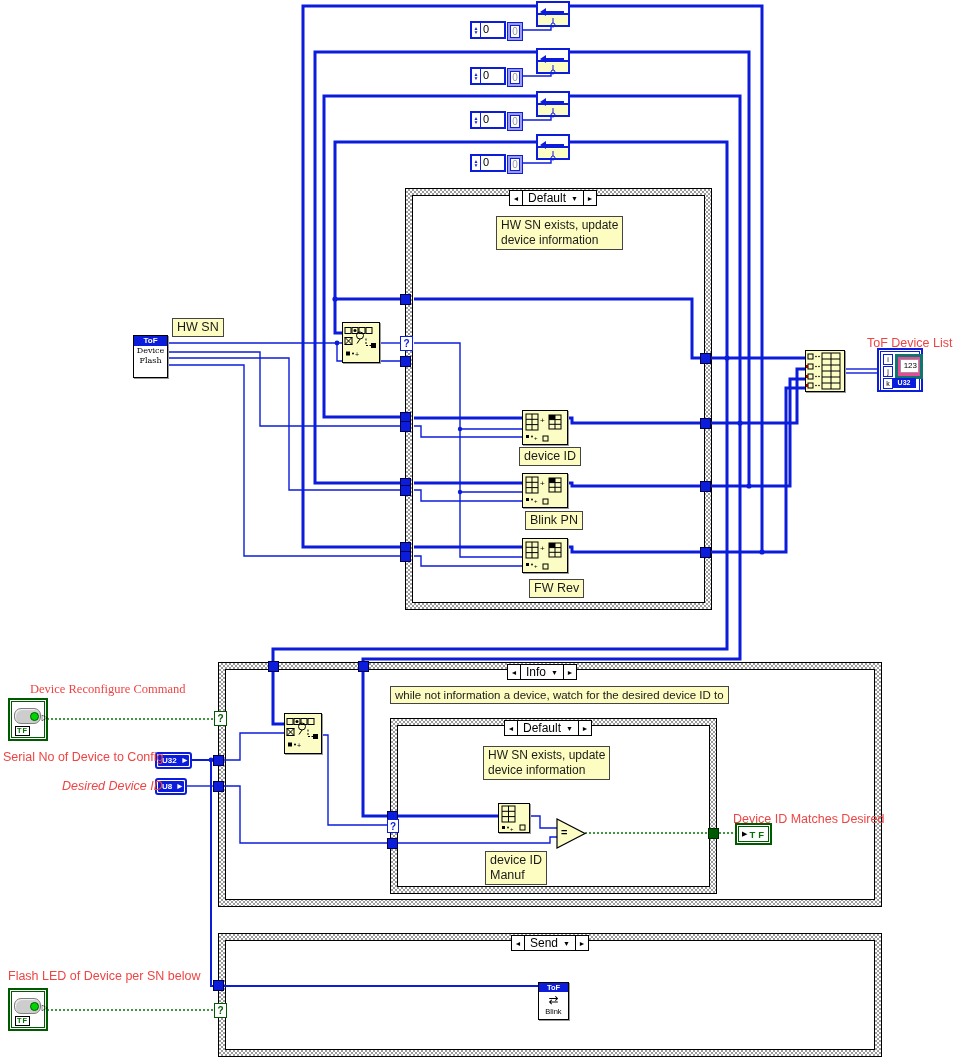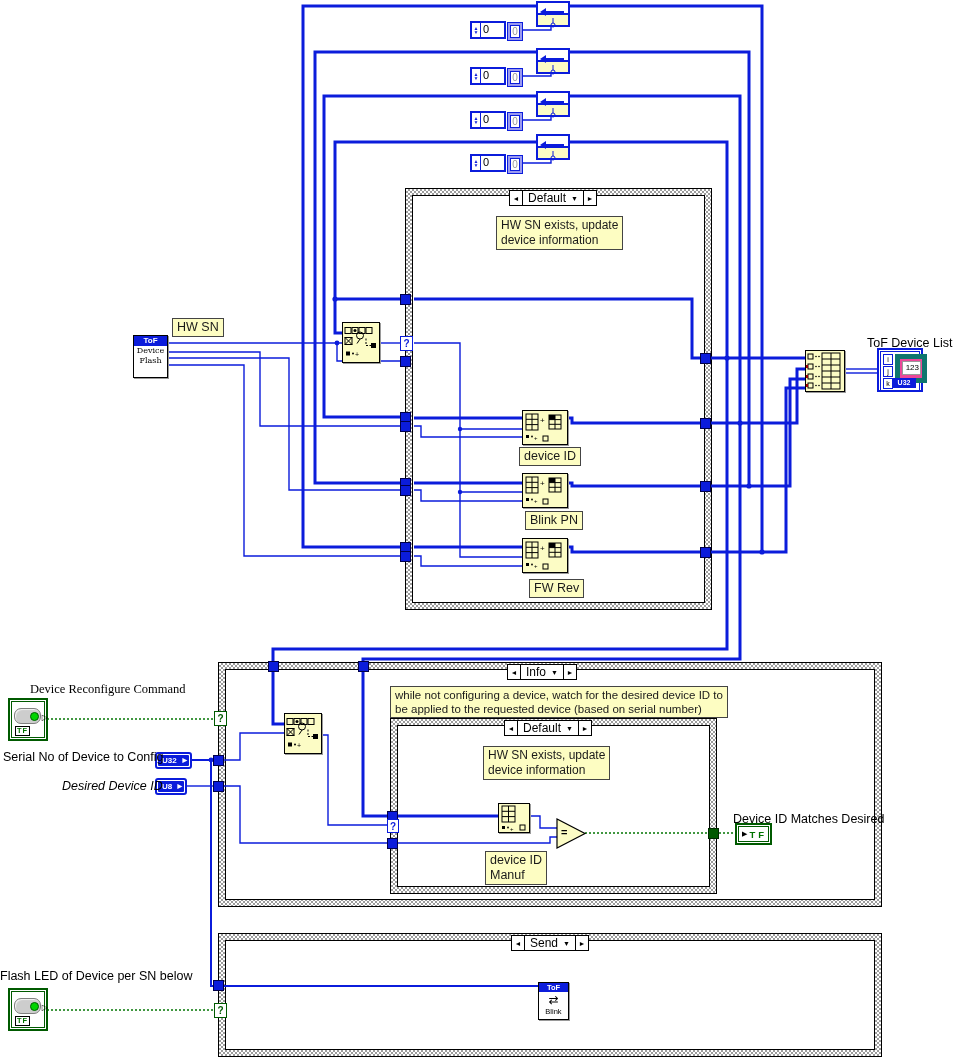--- a/index.html
+++ b/index.html
@@ -28,21 +28,21 @@
   .tn{position:absolute;width:11px;height:11px;background:var(--wire-blue,#0B1CDB);border:1px solid #00004a;
       box-sizing:border-box;z-index:6;}
   .tn.green{background:var(--green-frame,#005A00);border-color:#002a00;}
   .qsel{position:absolute;width:13px;height:15px;background:#fff;border:1.5px solid var(--wire-blue,#0B1CDB);
         box-sizing:border-box;z-index:6;display:flex;align-items:center;justify-content:center;
         font-size:10px;font-weight:bold;color:var(--wire-blue,#0B1CDB);}
   .qsel.green{border-color:var(--green-frame,#005A00);color:var(--green-frame,#005A00);}
   
   .flabel{position:absolute;background:var(--label-bg,#FDFDC2);border:1px solid #444;color:#1a1a1a;
           font-size:12px;line-height:15px;padding:1px 4px;white-space:nowrap;z-index:8;}
-  .plabel{position:absolute;color:#000000;font-size:12.5px;white-space:nowrap;z-index:8;}
+  .plabel{position:absolute;color:#ef4444;font-size:12.5px;white-space:nowrap;z-index:8;}
   
   .node{position:absolute;box-sizing:border-box;z-index:7;}
   .icon-node{background:var(--node-bg,#FCFCC5);border:1px solid #000;box-shadow:1px 1px 0 #9a9a9a;}
   .fb{border:2px solid var(--wire-blue,#0B1CDB);background:var(--node-bg,#FCFCC5);}
   .fb .bar{height:10px;background:#fff;border-bottom:2px solid var(--wire-blue,#0B1CDB);}
   .nconst{border:2px solid var(--wire-blue,#0B1CDB);background:#fff;display:flex;align-items:stretch;}
   .nconst .spin{width:8px;background:#fff;border-right:1px solid var(--wire-blue,#0B1CDB);display:flex;flex-direction:column;
                 align-items:center;justify-content:center;font-size:5px;line-height:4.5px;color:var(--wire-blue,#0B1CDB);}
   .nconst .nval{flex:1;font-size:11px;line-height:13px;padding-left:2px;}
   .initterm{border:1px solid var(--wire-blue,#0B1CDB);background:#9a9af0;padding:2px;}
@@ -66,21 +66,21 @@
   .boolc .oarr{position:absolute;right:-2px;top:13px;font-size:8px;color:#000;}
   .tfind{border:2px solid var(--green-frame,#005A00);background:#fff;padding:1px;}
   .tfind .tfin{height:100%;border:1px solid var(--green-frame,#005A00);display:flex;align-items:center;gap:2px;
                padding:0 3px;box-sizing:border-box;}
   .tfind .ar{font-size:7px;color:#000;}
   .tfind .tx{color:var(--green-text,#007200);font-weight:bold;font-size:9.5px;letter-spacing:3px;}
   .dlist{border:2px solid var(--wire-blue,#0B1CDB);background:#fff;padding:1px;}
   .dlist .dlin{position:relative;height:100%;border:1px solid var(--wire-blue,#0B1CDB);}
   .dlist .ibox{position:absolute;left:2px;width:10px;height:11px;border:1px solid var(--wire-blue,#0B1CDB);
                background:#fff;font-size:7px;line-height:10px;text-align:center;color:#000;box-sizing:border-box;}
-  .dlist .vbox{position:absolute;left:14px;top:2px;width:22px;height:19px;background:#ec4899;border:5px solid #0f766e;}
+  .dlist .vbox{position:absolute;left:14px;top:2px;width:22px;height:19px;background:#ec4899;border:3px solid #0f766e;}
   .dlist .vbox span{position:absolute;right:1px;top:2px;left:2px;bottom:3px;background:#fff;border:1px solid #999;
                     font-size:8px;line-height:12px;text-align:right;padding-right:1px;}
   .dlist .typ{position:absolute;left:11px;top:26px;width:24px;height:10px;background:var(--wire-blue,#0B1CDB);
               color:#fff;font-size:7px;font-weight:bold;line-height:10px;text-align:center;}
   .blinkn{border:1px solid #000;background:#fff;box-shadow:1px 1px 0 #9a9a9a;}
   .blinkn .hd{background:var(--wire-blue,#0B1CDB);color:#fff;font-weight:bold;font-size:7.5px;line-height:9px;text-align:center;}
   .blinkn .gly{text-align:center;font-size:12px;line-height:16px;color:#000;}
   .blinkn .lb{text-align:center;font-size:7.5px;line-height:8px;color:#000;}
   .eqwrap{z-index:7;}
   .eqwrap .eqtx{position:absolute;left:5px;top:8px;font-size:11px;font-weight:bold;}
@@ -511,32 +511,31 @@
 
   <div class="flabel" style="left:172px;top:318px;font-size:12.5px;">HW SN</div>
   <div class="flabel" style="left:496px;top:216px;">
     <div>HW SN exists, update</div>
       <div>device information</div>
   </div>
   <div class="flabel" style="left:519px;top:447px;font-size:12.5px;">device ID</div>
   <div class="flabel" style="left:525px;top:511px;font-size:12.5px;">Blink PN</div>
   <div class="flabel" style="left:529px;top:579px;font-size:12.5px;">FW Rev</div>
   <div class="flabel" style="left:390px;top:686px;font-size:11.5px;line-height:14px;">
-    <div>while not configuring a device, watch for the desired device ID to</div>
-      <div>be applied to the requested device (based on serial number)</div>
+    <div>while not information a device, watch for the desired device ID to</div>
   </div>
   <div class="flabel" style="left:483px;top:746px;">
     <div>HW SN exists, update</div>
       <div>device information</div>
   </div>
   <div class="flabel" style="left:485px;top:851px;font-size:12.5px;">
     <div>device ID</div>
       <div>Manuf</div>
   </div>
 
   <div class="plabel" style="left:867px;top:336px;">ToF Device List</div>
   <div class="plabel" style="left:30px;top:682px;font-family:Liberation Serif, serif;">Device Reconfigure Command</div>
   <div class="plabel" style="left:3px;top:750px;">Serial No of Device to Config</div>
   <div class="plabel" style="left:62px;top:779px;font-style:italic;">Desired Device ID</div>
   <div class="plabel" style="left:733px;top:812px;">Device ID Matches Desired</div>
-  <div class="plabel" style="left:0;top:969px;">Flash LED of Device per SN below</div>
+  <div class="plabel" style="left:8px;top:969px;">Flash LED of Device per SN below</div>
 
 </div>
 
 </body></html>

